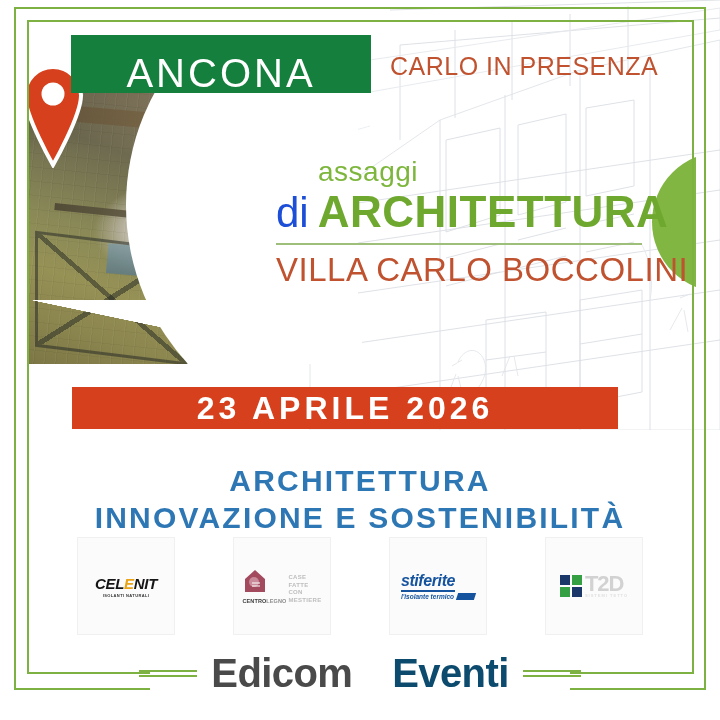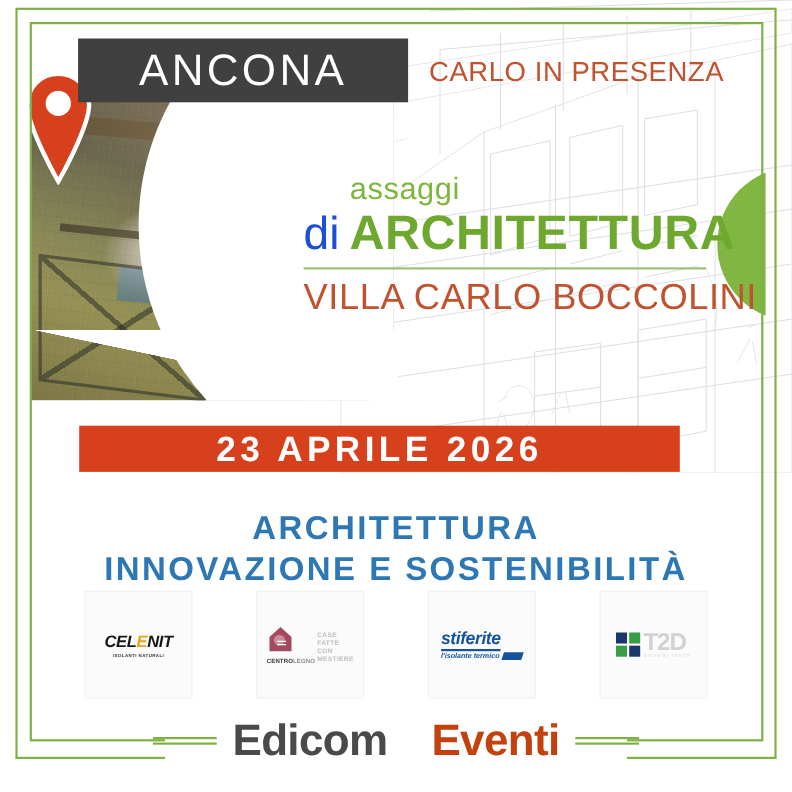--- a/index.html
+++ b/index.html
@@ -135,22 +135,22 @@
   .green-circle-clip > div{
     position:absolute; left:0; top:4px; width:140px; height:140px;
     border-radius:50%; background:#80B641;
   }
 
   
   .city-banner {
     position: absolute;
     left: 71px; top: 35px;
     width: 300px; height: 58px;
-    background: #404040;
-    display: flex; align-items: center; justify-content: center;
+    background: #15803d;
+    display: flex; align-items: flex-end; justify-content: center;
   }
   .city-banner-text {
     color: #ffffff;
     font-size: 40px;
     font-weight: 400;
     letter-spacing: 3px;
     line-height: 1;
   }
 
   
@@ -289,21 +289,21 @@
     position: absolute;
     left: 0; top: 653px;
     width: 720px;
     display:flex; align-items:center; justify-content:center;
     gap: 14px;
   }
   .brand-rule { width: 58px; }
   .brand-rule div{ height:2px; background:#7DB242; margin:3px 0;}
   .brand-text { font-size: 40px; font-weight: 700; letter-spacing:-0.6px; line-height:1; }
   .brand-text .a{ color:#4A4A4A; }
-  .brand-text .b{ color:#c2410c;margin-left:40px; }
+  .brand-text .b{ color:#0c4a6e;margin-left:40px; }
 
   
   .brand-mask{
     position:absolute; left:150px; top:648px; width:420px; height:52px; background:#ffffff;
   }
 </style>
 </head>
 <body>
 
 <div class="poster">

